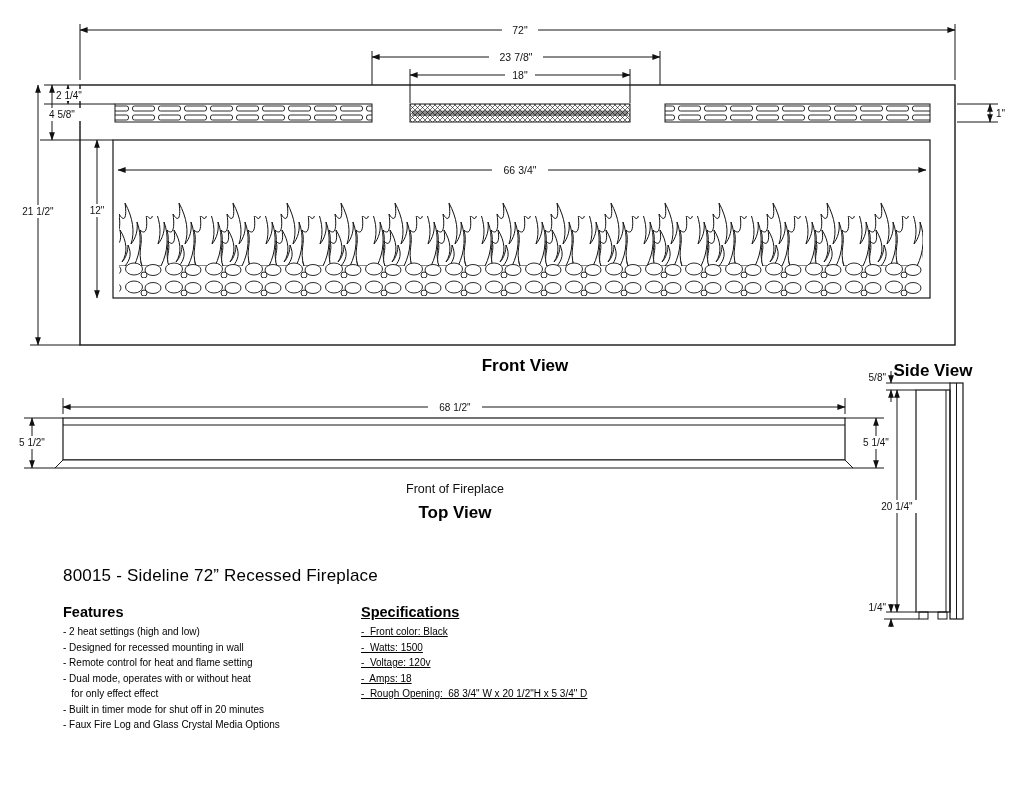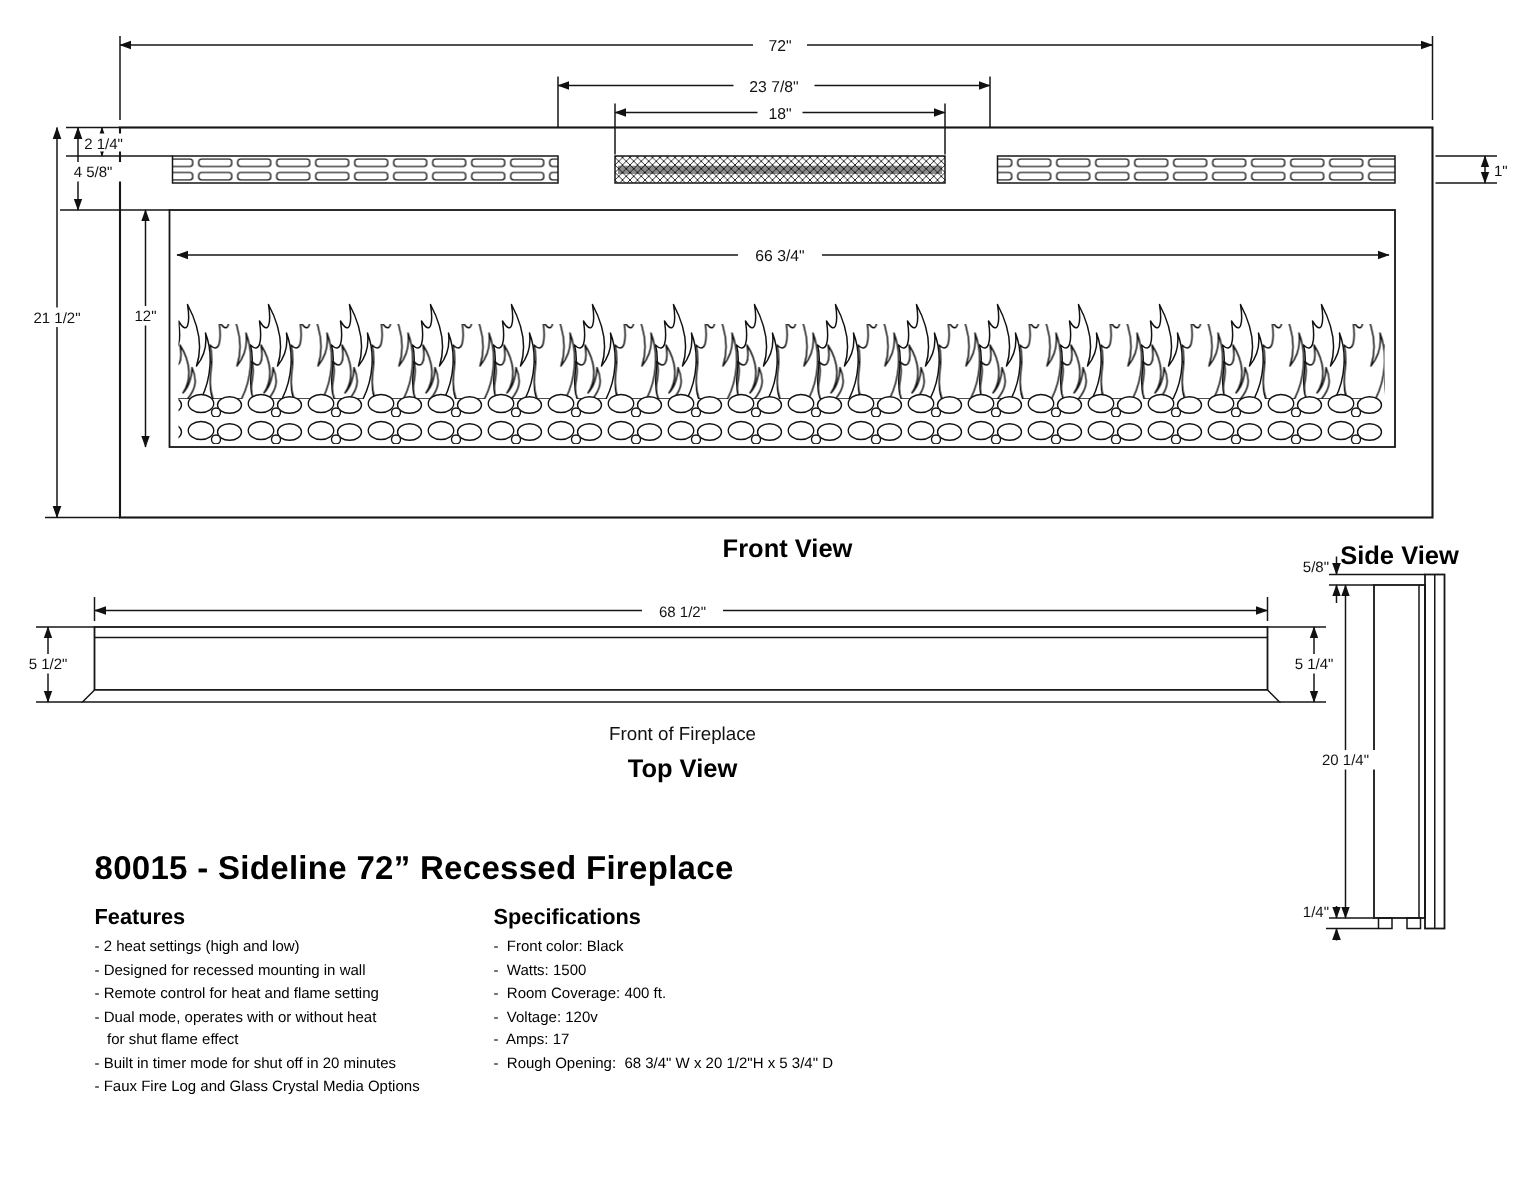--- a/index.html
+++ b/index.html
@@ -8,25 +8,25 @@
     font-family:"Liberation Sans",sans-serif;color:#000;overflow:hidden;
   }
   .sheet svg{position:absolute;left:0;top:0;}
   svg text{font-family:"Liberation Sans",sans-serif;fill:#111;}
   .dim{font-size:10.5px;}
   .dim-sm{font-size:10px;}
   .view-label{font-size:17px;font-weight:bold;fill:#000;}
   .caption{font-size:12.5px;}
   .title{
     position:absolute;left:63px;top:566px;
-    font-size:22px;font-weight:bold;letter-spacing:.2px;
+    font-size:17px;font-weight:normal;letter-spacing:.2px;
   }
   .section{position:absolute;top:604px;}
   .section.features{left:63px;width:300px;}
-  .section.specs{left:329px;width:360px;}
+  .section.specs{left:361px;width:360px;text-decoration:underline;}
   .sec-h{font-weight:bold;font-size:14.5px;margin-bottom:4px;}
   .list-line{font-size:10px;line-height:15.5px;white-space:pre;}
 </style>
 </head>
 <body>
 
 <div class="sheet">
 
   <svg width="1024" height="791" viewBox="0 0 1024 791" xmlns="http://www.w3.org/2000/svg">
     <defs>
@@ -219,31 +219,30 @@
 
   <div class="title">80015 - Sideline 72” Recessed Fireplace</div>
 
   <div class="section features">
     <div class="sec-h">Features</div>
     <div>
         <div class="list-line">- 2 heat settings (high and low)</div>
         <div class="list-line">- Designed for recessed mounting in wall</div>
         <div class="list-line">- Remote control for heat and flame setting</div>
         <div class="list-line">- Dual mode, operates with or without heat</div>
-        <div class="list-line">   for shut flame effect</div>
+        <div class="list-line">   for only effect effect</div>
         <div class="list-line">- Built in timer mode for shut off in 20 minutes</div>
         <div class="list-line">- Faux Fire Log and Glass Crystal Media Options</div>
       </div>
   </div>
 
   <div class="section specs">
     <div class="sec-h">Specifications</div>
     <div>
         <div class="list-line">-  Front color: Black</div>
         <div class="list-line">-  Watts: 1500</div>
-        <div class="list-line">-  Room Coverage: 400 ft.</div>
         <div class="list-line">-  Voltage: 120v</div>
-        <div class="list-line">-  Amps: 17</div>
+        <div class="list-line">-  Amps: 18</div>
         <div class="list-line">-  Rough Opening:  68 3/4" W x 20 1/2"H x 5 3/4" D</div>
       </div>
   </div>
 
 </div>
 
 </body></html>

